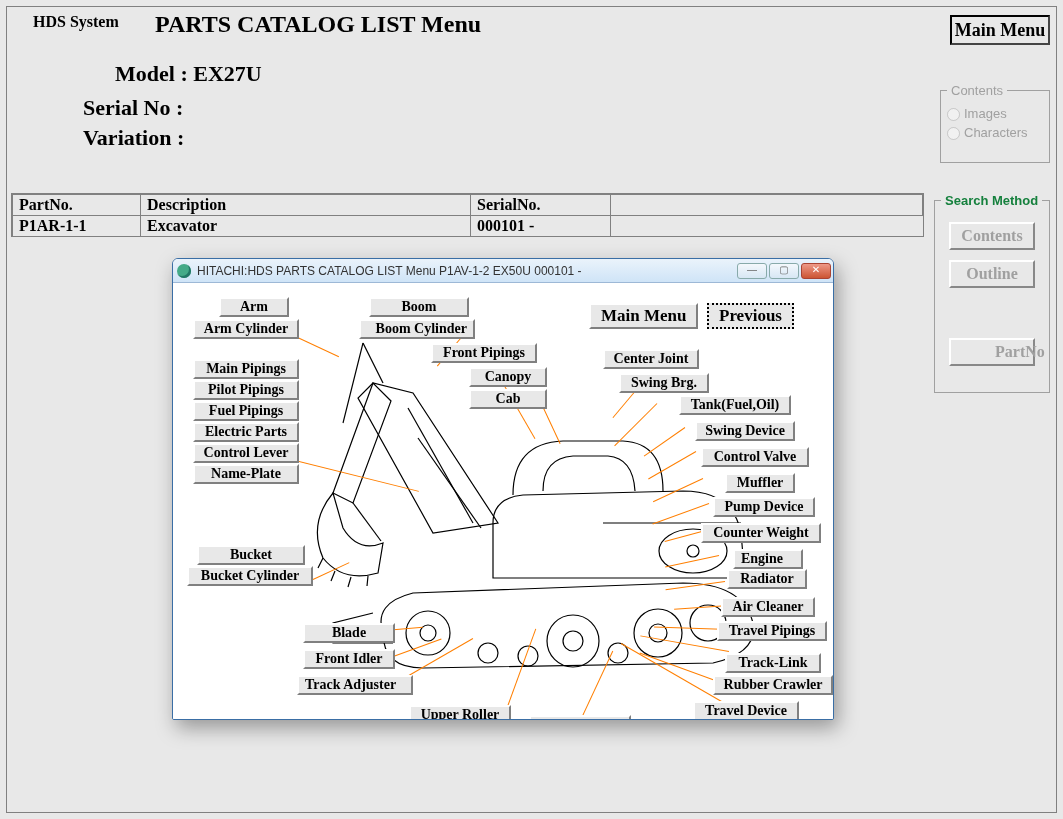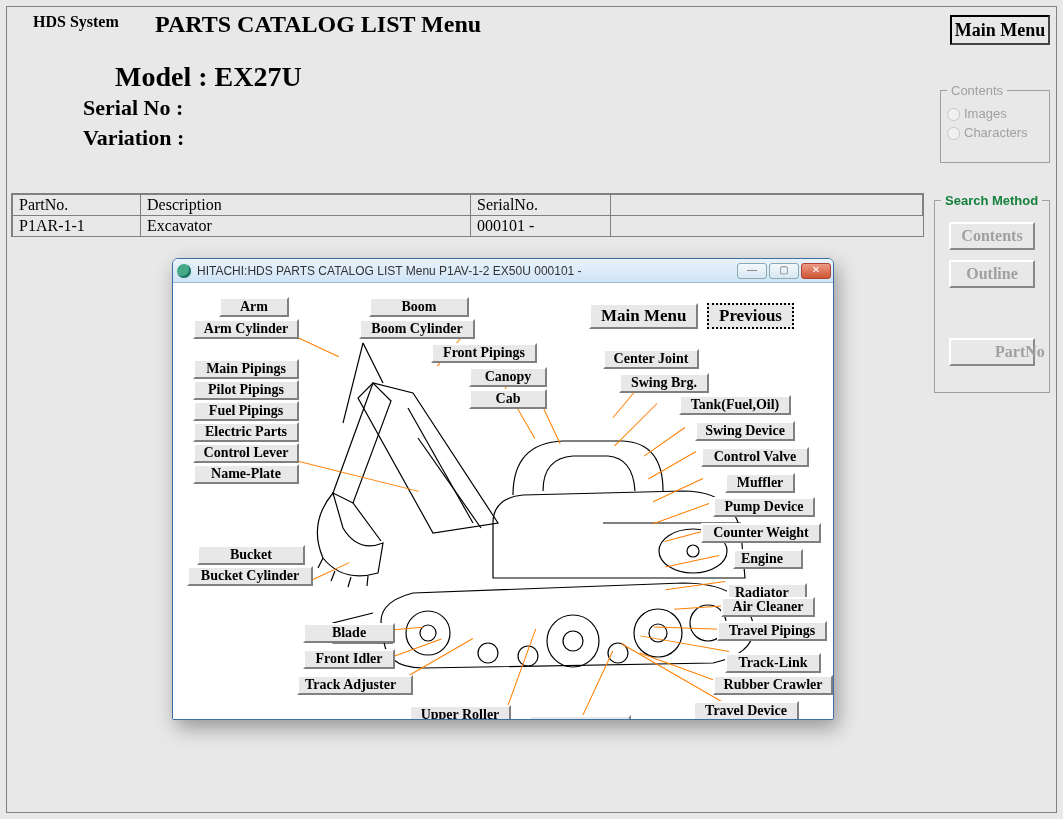--- a/index.html
+++ b/index.html
@@ -19,21 +19,21 @@
   position: relative; height: 150px;
 }
 .hds-label {
   position: absolute; left: 26px; top: 6px;
   font-weight: bold; font-size: 16px;
 }
 .title {
   position: absolute; left: 148px; top: 4px;
   font-weight: bold; font-size: 24px;
 }
-.model { position: absolute; left: 108px; top: 54px; font-weight: bold; font-size: 28px; }
+.model { position: absolute; left: 108px; top: 54px; font-weight: bold; font-size: 22px; }
 .serial { position: absolute; left: 76px; top: 88px; font-weight: bold; font-size: 22px; }
 .variation { position: absolute; left: 76px; top: 118px; font-weight: bold; font-size: 22px; }
 .mainmenu-btn {
   position: absolute; right: 6px; top: 8px;
   width: 100px; height: 30px;
   background: #e8e8e8;
   border: 2px solid #000; border-right-color:#444; border-bottom-color:#444;
   font-family: "Times New Roman", serif; font-weight: bold; font-size: 18px;
   cursor: pointer;
 }
@@ -62,21 +62,21 @@
   font-family: "Times New Roman", serif; font-weight: bold; font-size: 16px;
   cursor: pointer;
 }
 .side-btn.partno-btn { margin-top: 50px; padding-left: 44px; }
 .table-area {
   position: absolute; left: 4px; top: 186px; right: 132px;
   border: 1px solid #808080;
 }
 table.parts { width: 100%; border-collapse: collapse; font-size: 16px; }
 table.parts th, table.parts td {
-  border: 1px solid #808080; padding: 1px 6px; text-align: left; font-weight: normal;
+  border: 1px solid #808080; padding: 1px 6px; text-align: left; font-weight: bold;
   background: #e8e8e8;
 }
 table.parts th { font-family: "Times New Roman", serif; }
 table.parts td.last { border-right: none; }
 table.parts tr.row td { border-top: none; border-bottom: none; }
 
 
 .popup {
   position: absolute; left: 172px; top: 258px; width: 662px; height: 462px;
   border: 1px solid #3a6ea5;
@@ -279,35 +279,35 @@
     <button class="pbtn" style="left:14px; top:283px; width:126px; text-align:center">Bucket Cylinder</button>
 
     <button class="pbtn" style="left:130px; top:340px; width:92px; text-align:center">Blade</button>
     <button class="pbtn" style="left:130px; top:366px; width:92px; text-align:center">Front Idler</button>
     <button class="pbtn" style="left:124px; top:392px; width:116px; text-align:left">Track Adjuster</button>
 
     <button class="pbtn" style="left:236px; top:422px; width:102px; text-align:center">Upper Roller</button>
     <button class="pbtn" style="left:356px; top:432px; width:102px; text-align:center">Lower Roller</button>
 
     <button class="pbtn" style="left:196px; top:14px; width:100px; text-align:center">Boom</button>
-    <button class="pbtn" style="left:186px; top:36px; width:116px; text-align:center">Boom Cylinder</button>
+    <button class="pbtn" style="left:186px; top:36px; width:116px; text-align:right">Boom Cylinder</button>
     <button class="pbtn" style="left:258px; top:60px; width:106px; text-align:center">Front Pipings</button>
     <button class="pbtn" style="left:296px; top:84px; width:78px; text-align:center">Canopy</button>
     <button class="pbtn" style="left:296px; top:106px; width:78px; text-align:center">Cab</button>
 
     <button class="pbtn" style="left:430px; top:66px; width:96px; text-align:center">Center Joint</button>
     <button class="pbtn" style="left:446px; top:90px; width:90px; text-align:center">Swing Brg.</button>
     <button class="pbtn" style="left:506px; top:112px; width:112px; text-align:center">Tank(Fuel,Oil)</button>
     <button class="pbtn" style="left:522px; top:138px; width:100px; text-align:center">Swing Device</button>
     <button class="pbtn" style="left:528px; top:164px; width:108px; text-align:center">Control Valve</button>
     <button class="pbtn" style="left:552px; top:190px; width:70px; text-align:center">Muffler</button>
     <button class="pbtn" style="left:540px; top:214px; width:102px; text-align:center">Pump Device</button>
     <button class="pbtn" style="left:528px; top:240px; width:120px; text-align:center">Counter Weight</button>
     <button class="pbtn" style="left:560px; top:266px; width:70px; text-align:left">Engine</button>
-    <button class="pbtn" style="left:554px; top:300px; width:80px; text-align:left">Radiator</button>
+    <button class="pbtn" style="left:554px; top:286px; width:80px; text-align:center">Radiator</button>
     <button class="pbtn" style="left:548px; top:314px; width:94px; text-align:center">Air Cleaner</button>
     <button class="pbtn" style="left:544px; top:338px; width:110px; text-align:center">Travel Pipings</button>
     <button class="pbtn" style="left:552px; top:370px; width:96px; text-align:center">Track-Link</button>
     <button class="pbtn" style="left:540px; top:392px; width:120px; text-align:center">Rubber Crawler</button>
     <button class="pbtn" style="left:520px; top:418px; width:106px; text-align:center">Travel Device</button>
 
   </div>
 </div>
 
 </body></html>

